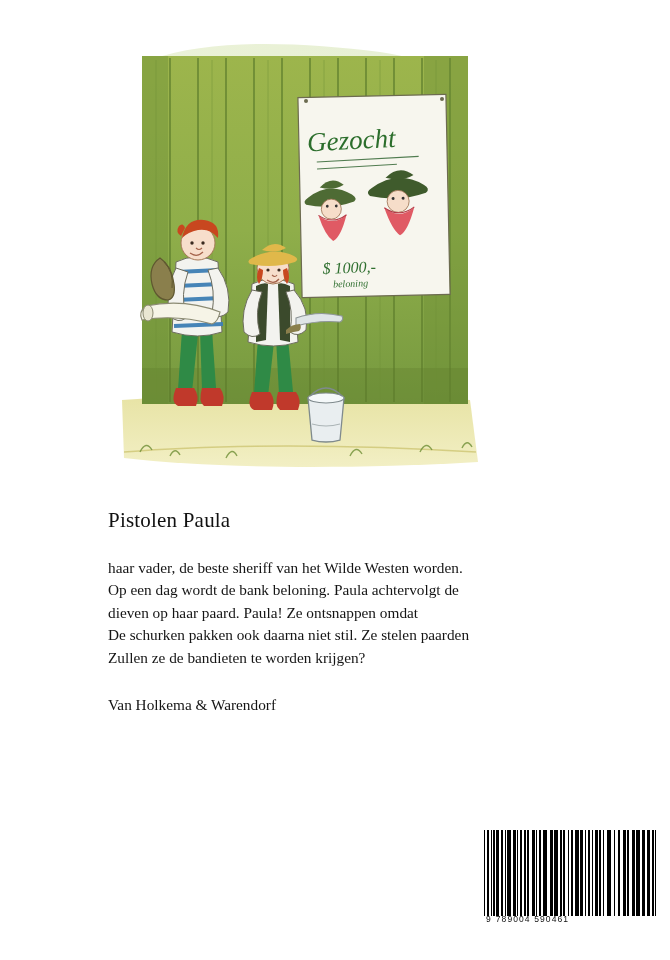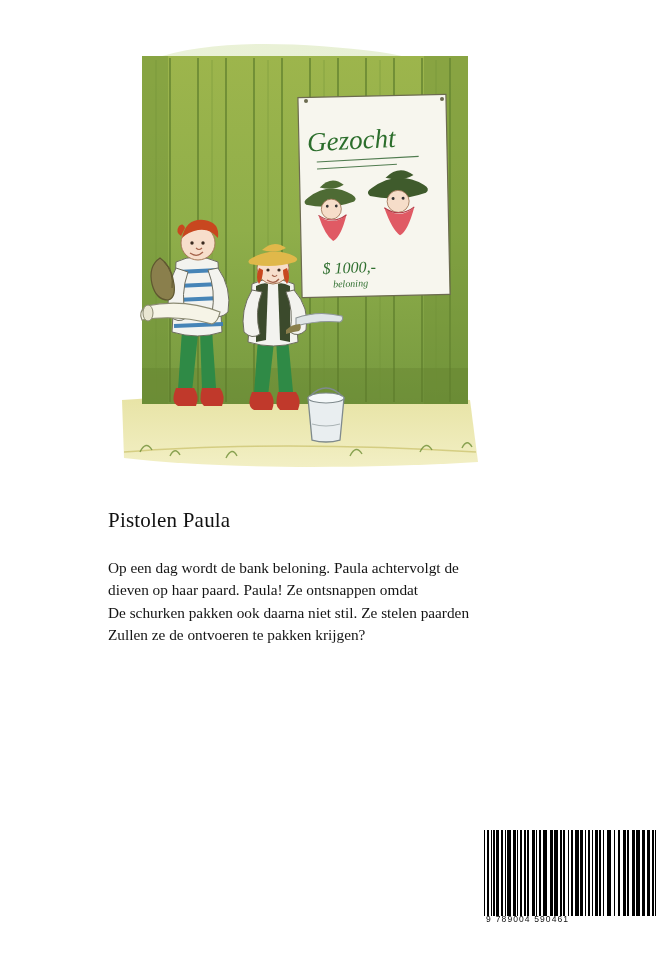--- a/index.html
+++ b/index.html
@@ -291,26 +291,28 @@
         <path d="M420 452 q6 -12 12 -2"></path>
         <path d="M462 448 q5 -10 10 -1"></path>
       </g>
     </svg>
   </div>
 
   <div class="text-block">
     <h1 class="book-title">Pistolen Paula</h1>
 
     <div class="blurb">
+      <div class="para">haar vader, de beste sheriff van het Wilde Westen worden.</div>
       <div class="para">Op een dag wordt de bank beloning. Paula achtervolgt de</div>
       <div class="para">dieven op haar paard. Paula! Ze ontsnappen omdat</div>
       <div class="para">De schurken pakken ook daarna niet stil. Ze stelen paarden</div>
-      <div class="para">Zullen ze de ontvoeren te pakken krijgen?</div>
+      <div class="para">Zullen ze de bandieten te worden krijgen?</div>
     </div>
 
+    <div class="publisher">Van Holkema &amp; Warendorf</div>
   </div>
 
   <div class="barcode-wrap">
     <div class="barcode" id="barcode">
         <i style="width: 1.4px;"></i>
         <i style="width: 1.4px; background: transparent;"></i>
         <i style="width: 1.4px;"></i>
         <i style="width: 1px;"></i>
         <i style="width: 1.9px; background: transparent;"></i>
         <i style="width: 1px;"></i>

